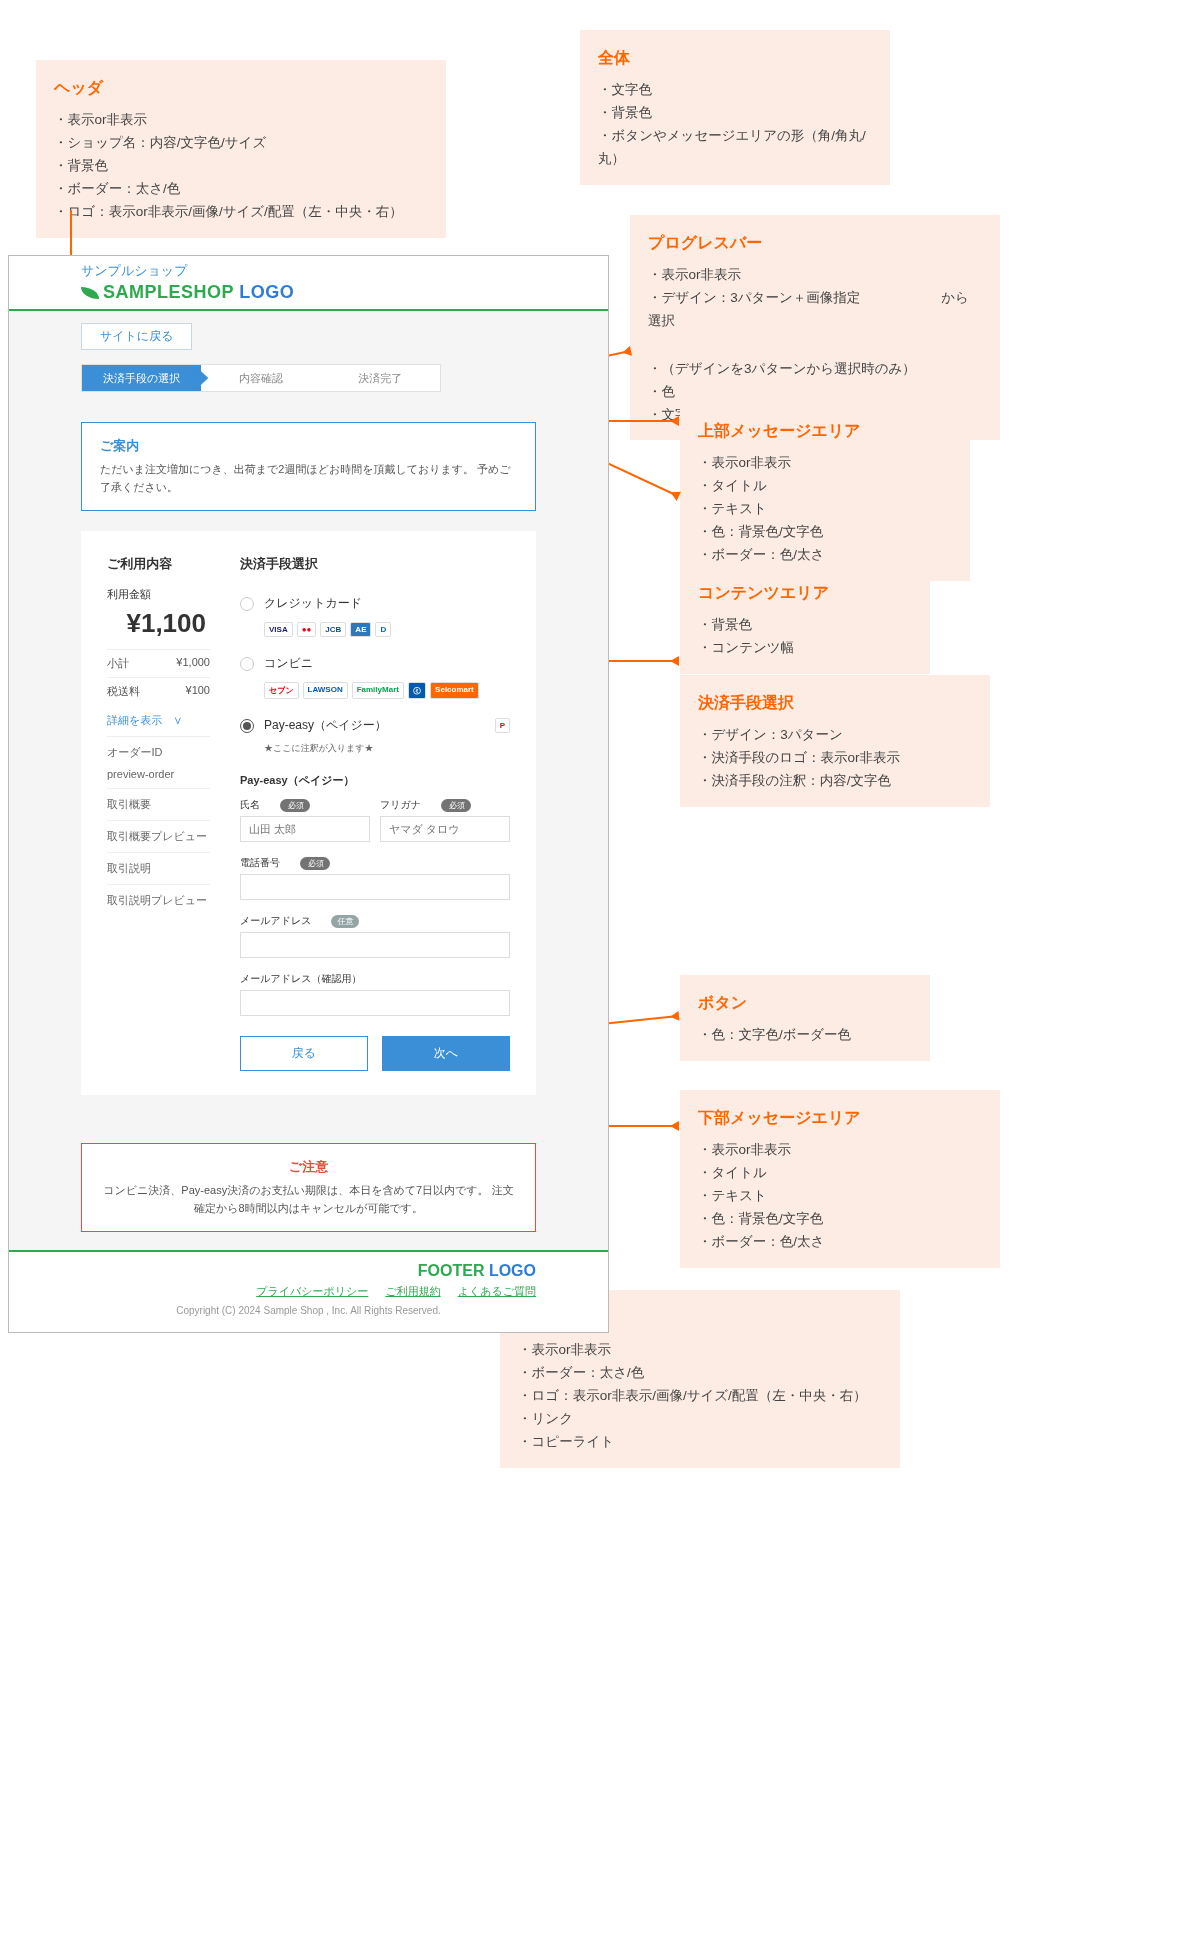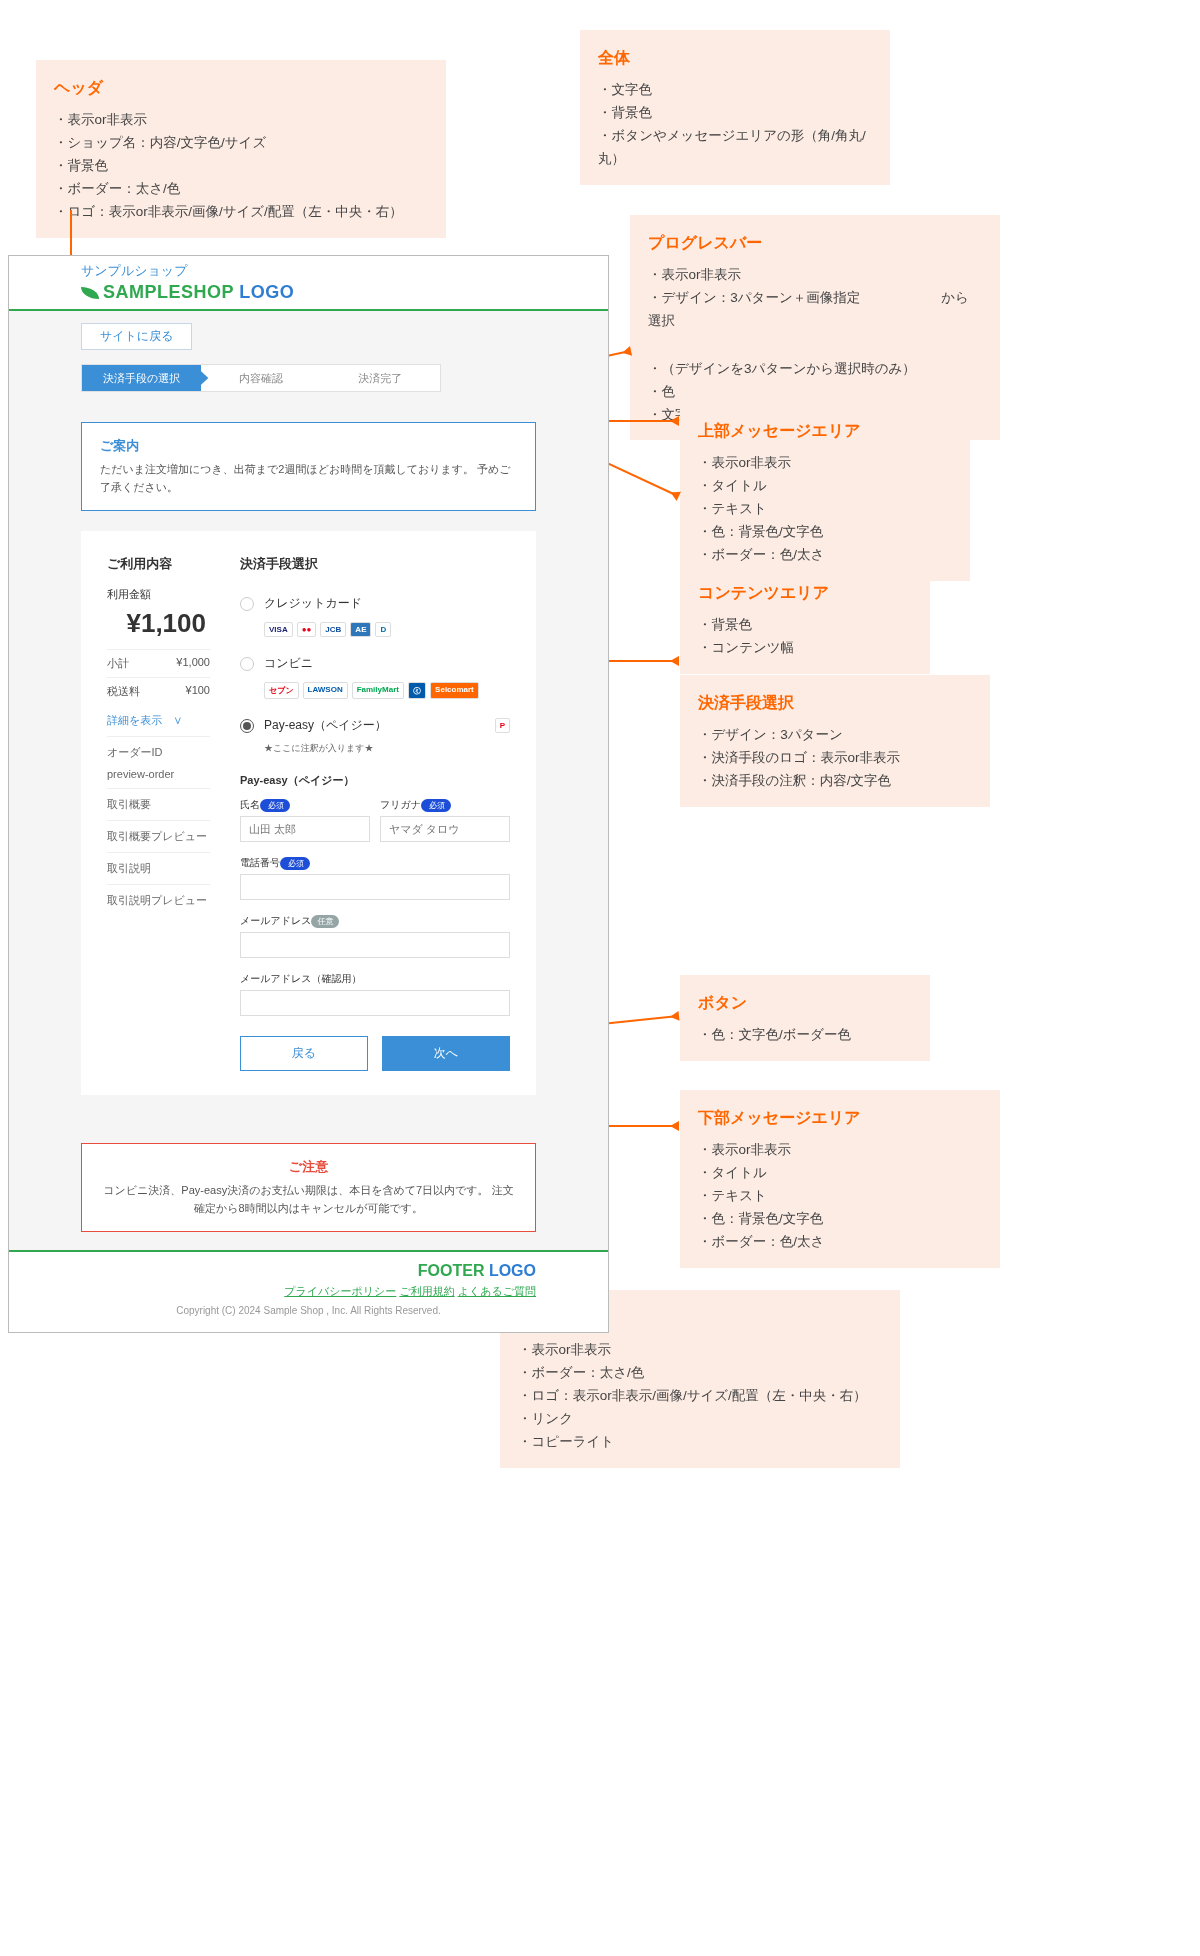--- a/index.html
+++ b/index.html
@@ -55,41 +55,41 @@
   .pay-opt.selected .radio::after { content: ""; position: absolute; inset: 2px; background: #555; border-radius: 50%; }
   .brands { display: flex; gap: 4px; flex-wrap: wrap; margin: 2px 0 10px 24px; }
   .brand { font-size: 8px; font-weight: 700; padding: 2px 4px; border: 1px solid #ddd; border-radius: 2px; }
   .note { font-size: 9px; color: #666; margin-left: 24px; }
 
   .form-sec { margin-top: 18px; }
   .form-sec h5 { font-size: 11px; font-weight: 700; margin-bottom: 10px; }
   .fields { display: flex; gap: 10px; margin-bottom: 14px; }
   .field { flex: 1; }
   .field-full { width: 100%; margin-bottom: 14px; }
-  .flabel { font-size: 10px; margin-bottom: 4px; display: flex; align-items: center; gap: 0; }
+  .flabel { font-size: 10px; margin-bottom: 4px; display: flex; align-items: center; gap: 20px; }
   .badge { font-size: 8px; color: #fff; padding: 1px 6px; border-radius: 8px; }
-  .badge.req { background: #1d4ed8; padding-left: 8px; }
+  .badge.req { background: #737373; padding-left: 8px; }
   .badge.opt { background: #95a5a6; }
   input.txt { width: 100%; border: 1px solid #ddd; padding: 6px 8px; font-size: 11px; }
 
   .btns { display: flex; gap: 14px; justify-content: center; margin-top: 20px; }
   .btn { padding: 8px 0; width: 128px; text-align: center; font-size: 12px; cursor: pointer; }
   .btn.back { border: 1.5px solid #3b8fd6; color: #3b8fd6; background: #fff; }
   .btn.next { background: #3b8fd6; color: #fff; border: 1.5px solid #3b8fd6; }
 
   .warnbox { border: 1.5px solid #e74c3c; background: #fff; padding: 14px 18px; margin: 24px 72px 18px; text-align: center; }
   .warnbox h4 { color: #e74c3c; font-size: 13px; font-weight: 700; margin-bottom: 6px; }
   .warnbox p { font-size: 11px; color: #555; line-height: 1.6; }
 
   .ftr { border-top: 2px solid #2fa84f; background: #fff; padding: 10px 72px 16px; text-align: right; }
   .ftr .flogo { font-weight: 800; font-size: 16px; }
   .ftr .flogo .t1 { color: #2fa84f; }
   .ftr .flogo .t2 { color: #2d7dd2; }
   .ftr .links { font-size: 11px; margin-top: 4px; }
-  .ftr .links a { color: #2fa84f; text-decoration: underline; cursor: pointer; font-family: Liberation Mono, monospace; }
+  .ftr .links a { color: #2fa84f; text-decoration: underline; margin-left: 14px; cursor: pointer; font-family: Liberation Mono, monospace; }
   .ftr .copy { font-size: 10px; color: #999; margin-top: 6px; text-align: center; }
 
   
   .b-visa{color:#1a1f71}.b-mc{color:#eb001b}.b-jcb{color:#0e4c9a}.b-ae{background:#2e77bb;color:#fff}.b-dc{color:#0069aa}
   .b-711{color:#e60012}.b-law{color:#005bac}.b-fm{color:#00a651}.b-mini{background:#005bac;color:#fff}.b-sm{background:#ff6600;color:#fff}
   .b-pe{color:#e60012}
 </style>
 </head>
 <body>
 

